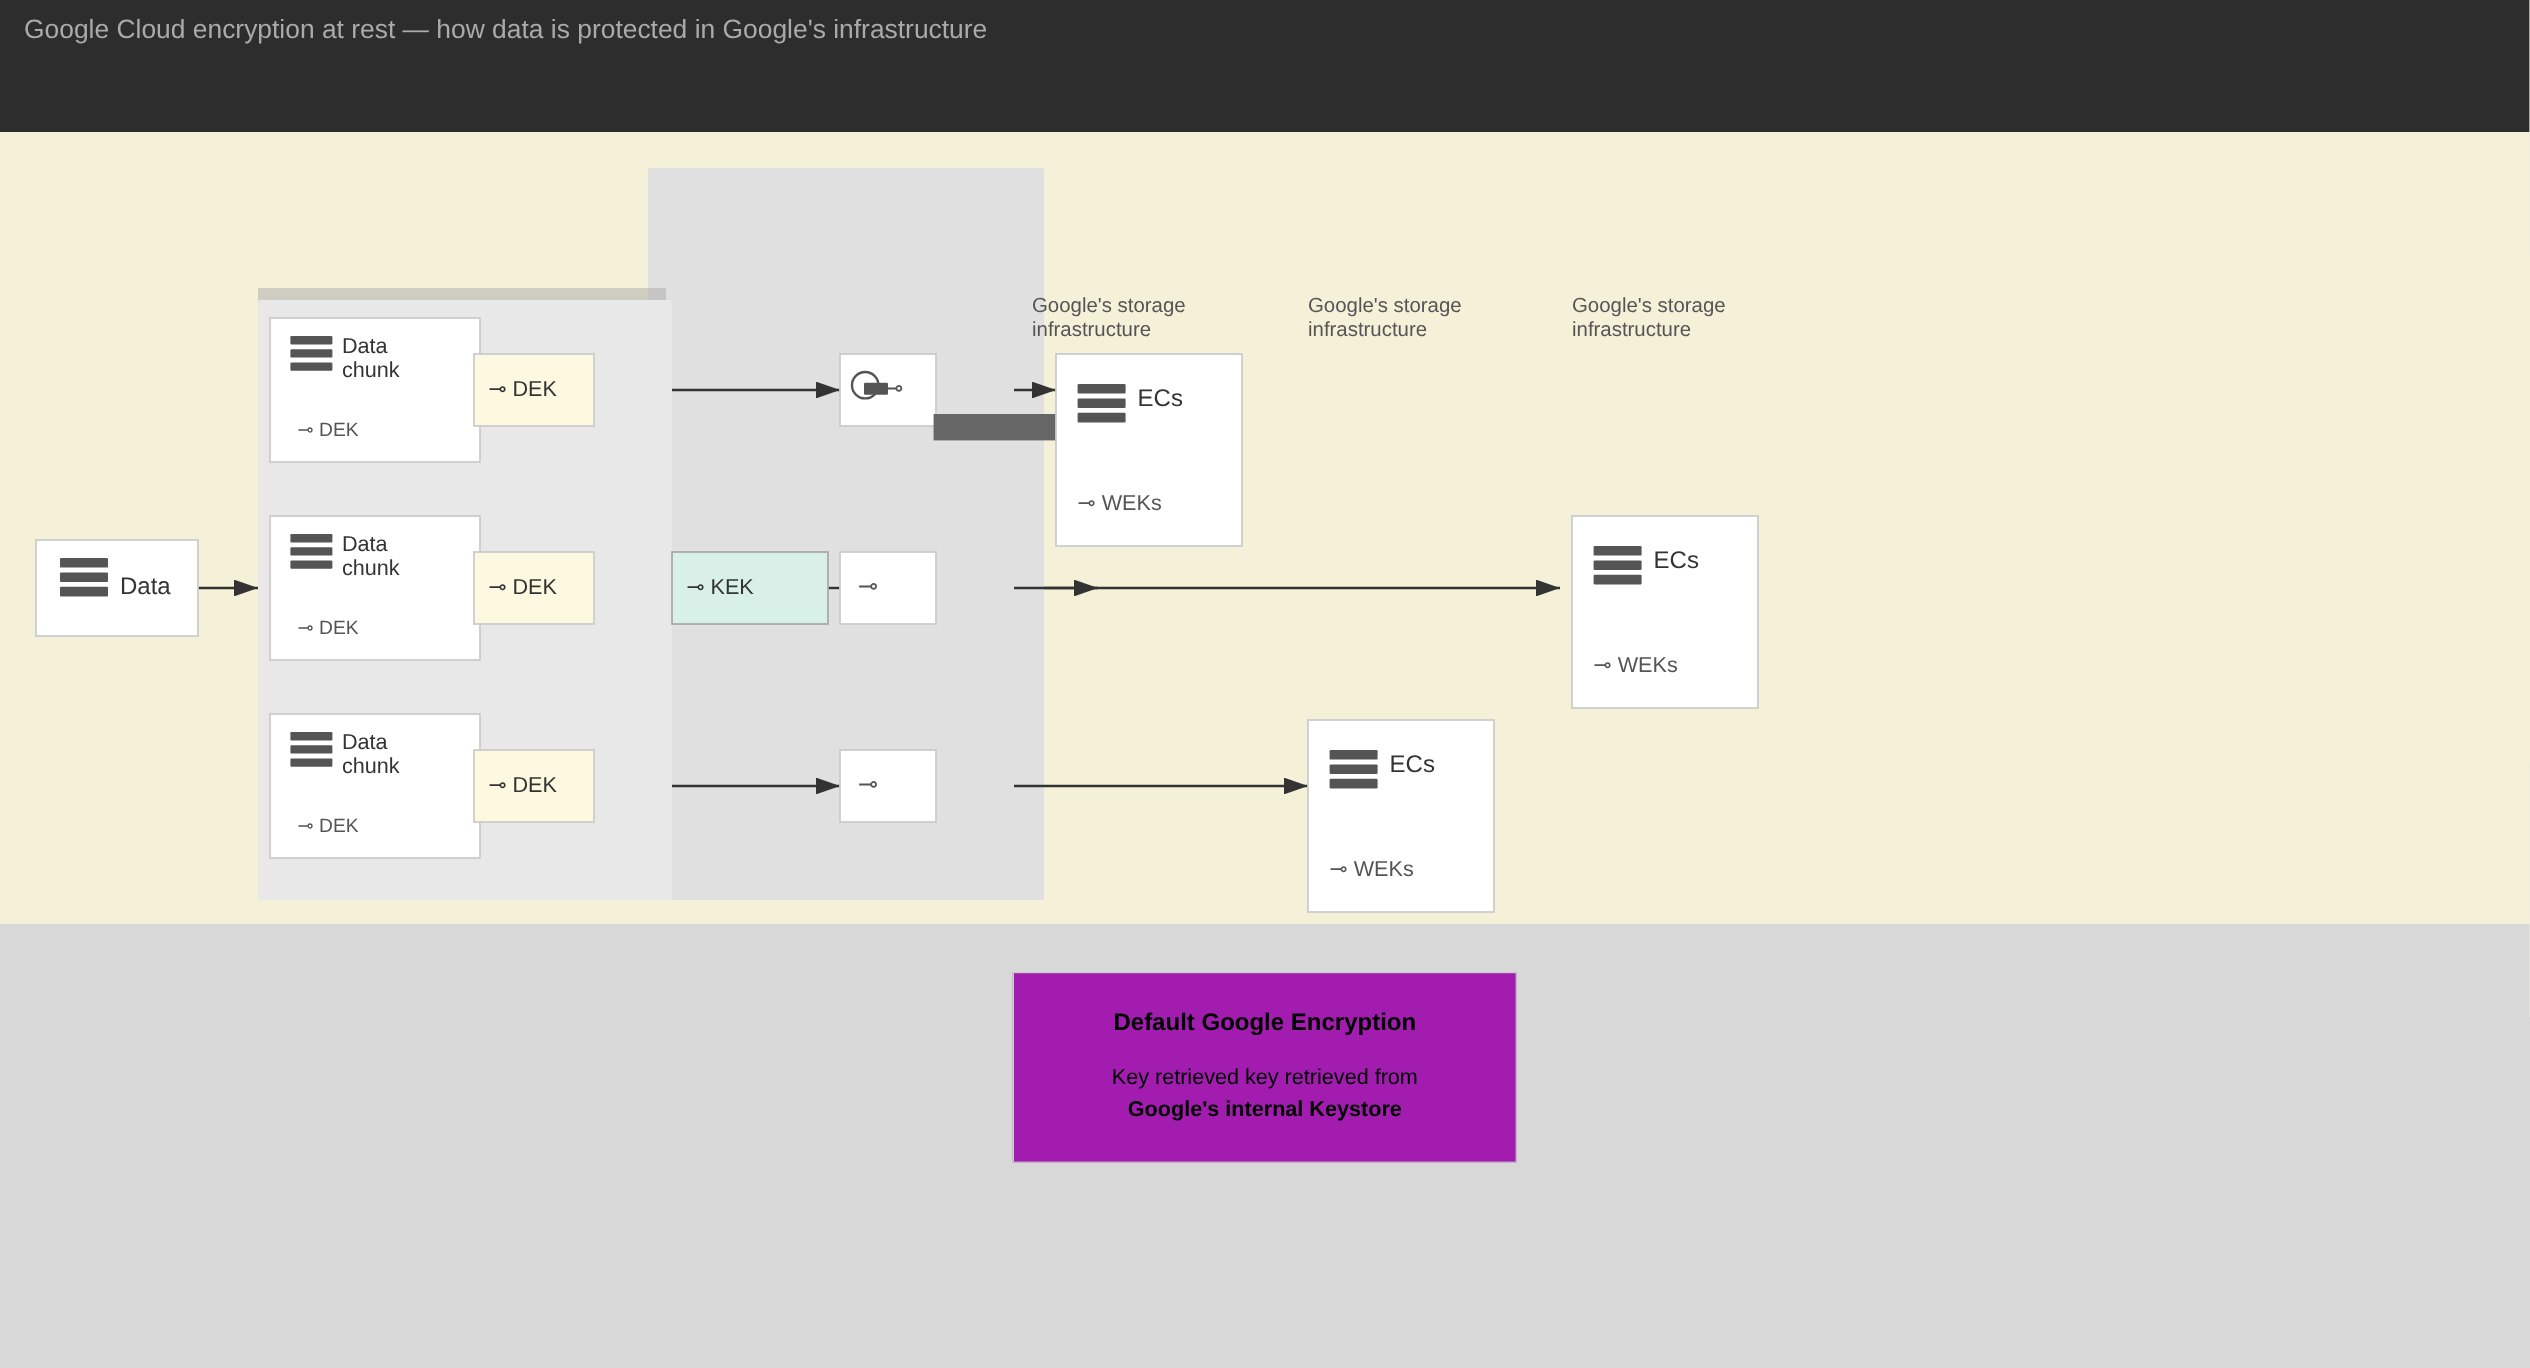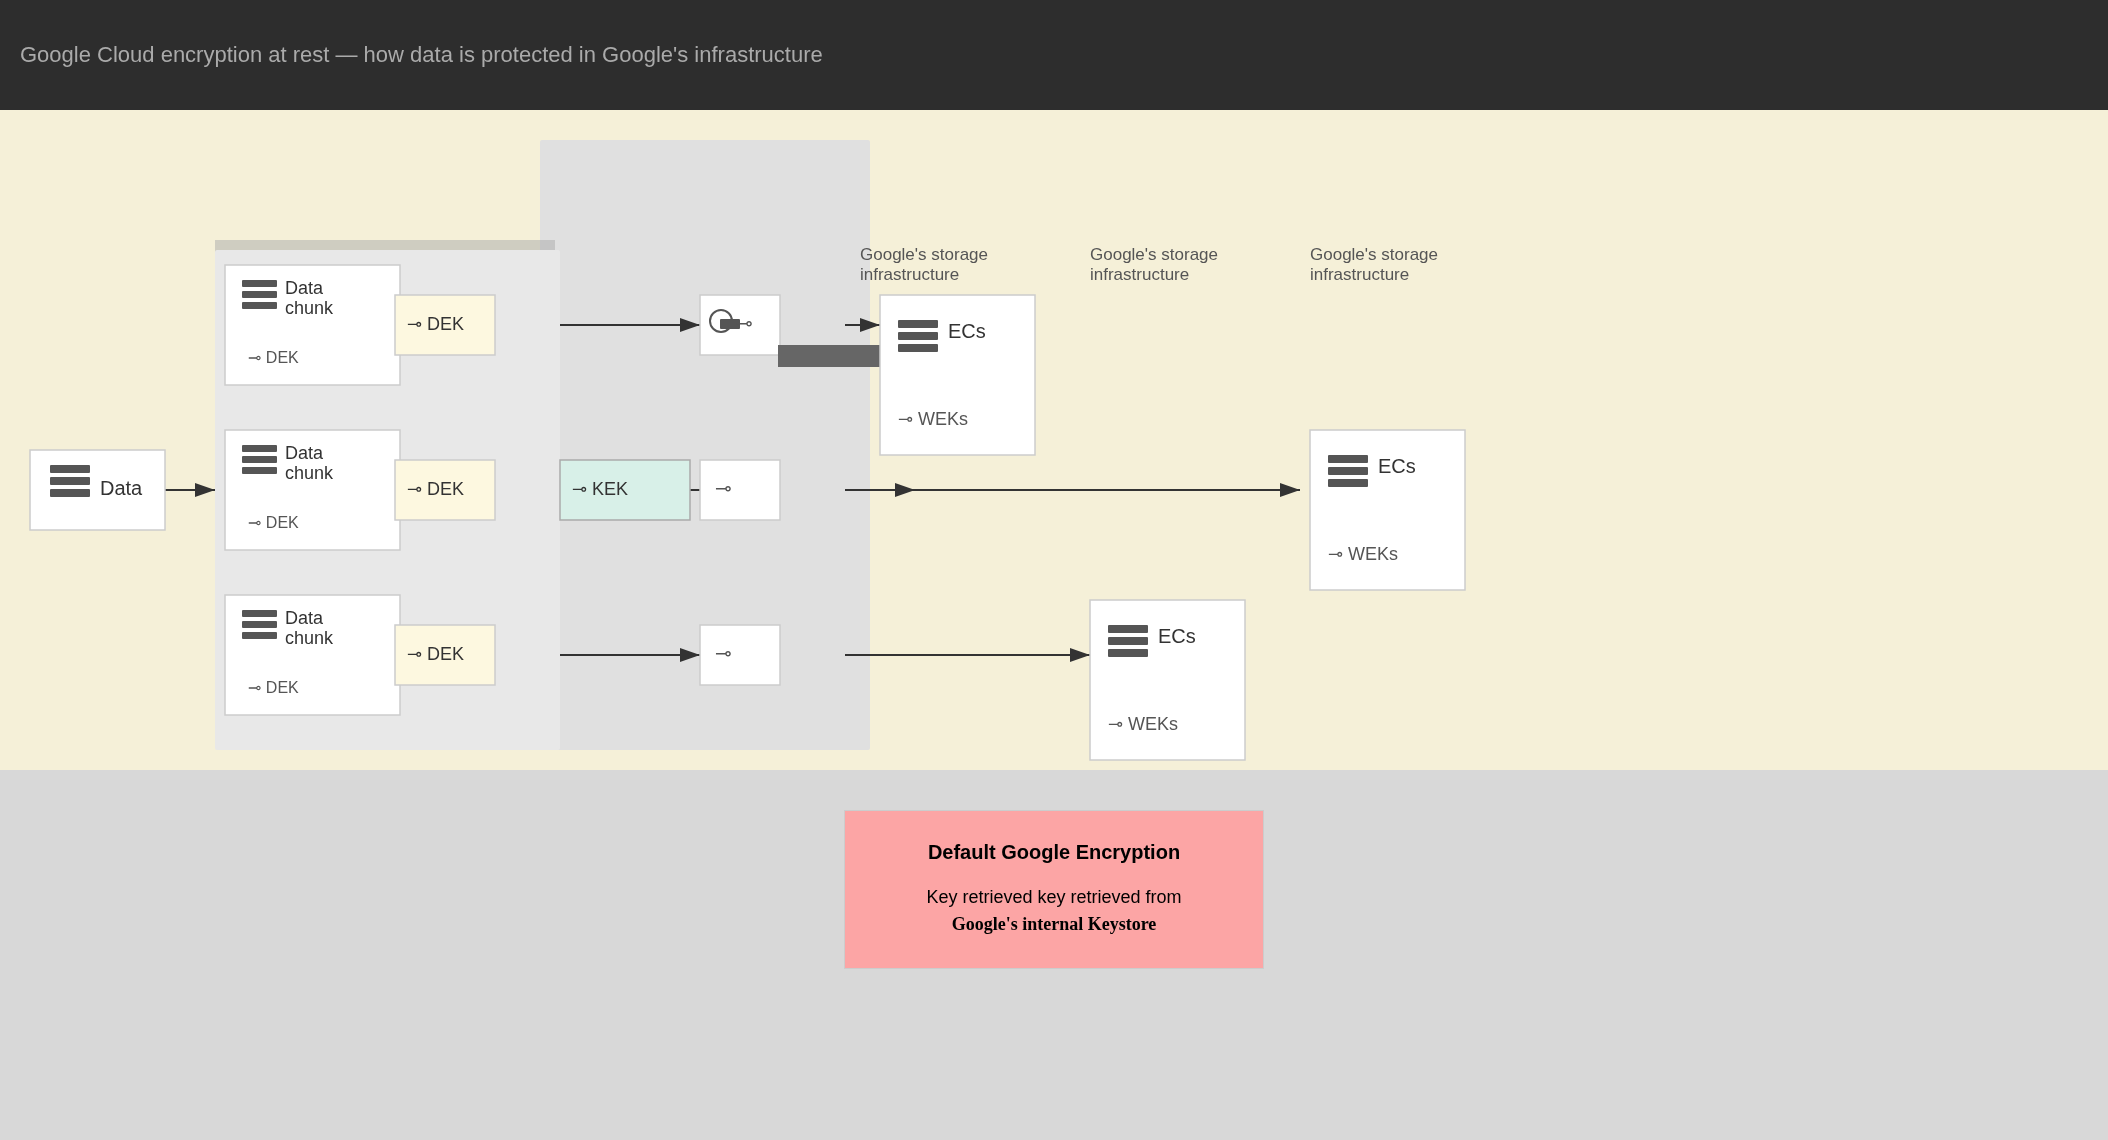--- a/index.html
+++ b/index.html
@@ -10,21 +10,20 @@
       font-family: 'Arial', sans-serif;
       overflow: hidden;
     }
 
     
     .top-bar {
       width: 100%;
       height: 110px;
       background: #2d2d2d;
       display: flex;
-      align-items: center;
       padding: 10px 20px;
     }
     .top-bar-text {
       color: #aaa;
       font-size: 22px;
       line-height: 1.4;
     }
 
     
     .diagram-area {
@@ -39,38 +38,37 @@
       width: 100%;
       height: 370px;
       background: #d8d8d8;
       display: flex;
       align-items: flex-start;
       justify-content: center;
       padding-top: 40px;
     }
 
     .legend-box {
-      background: #fca5a5;
+      background: #a21caf;
       border: 1px solid #ccc;
       padding: 30px 50px;
       width: 420px;
       text-align: center;
     }
     .legend-title {
       font-weight: bold;
       font-size: 20px;
       margin-bottom: 20px;
     }
     .legend-desc {
       font-size: 18px;
       line-height: 1.5;
     }
     .legend-desc strong {
       font-weight: bold;
-      font-family: Liberation Serif, serif;
     }
 
     
     .diagram-svg {
       position: absolute;
       top: 0;
       left: 0;
       width: 100%;
       height: 100%;
     }

